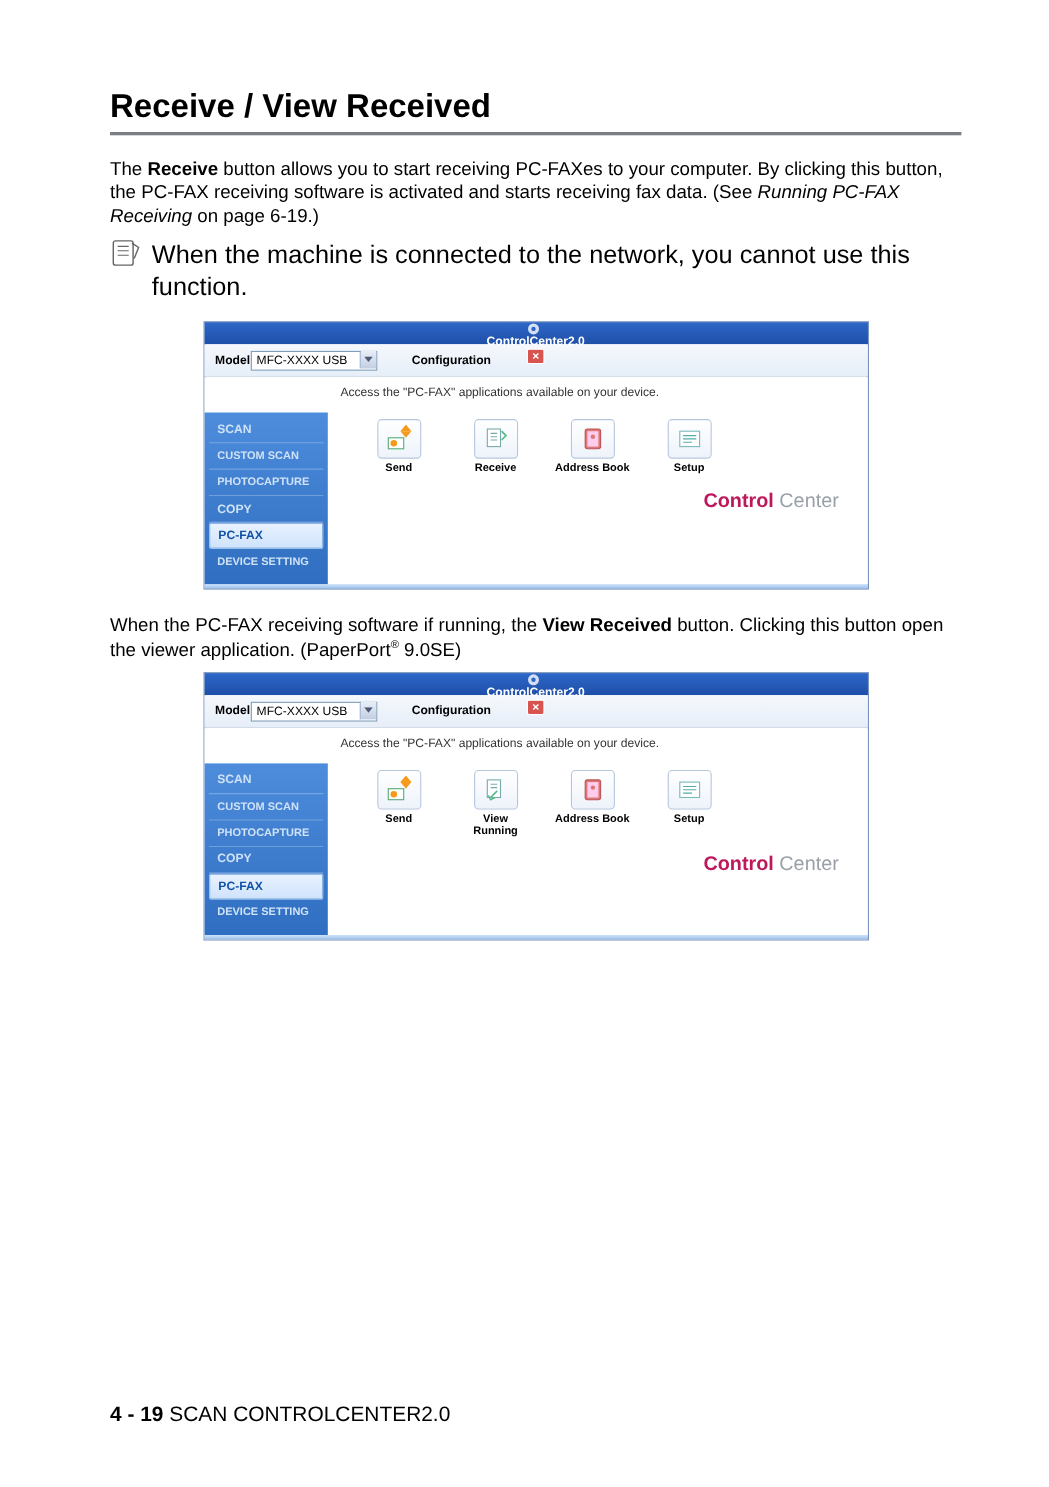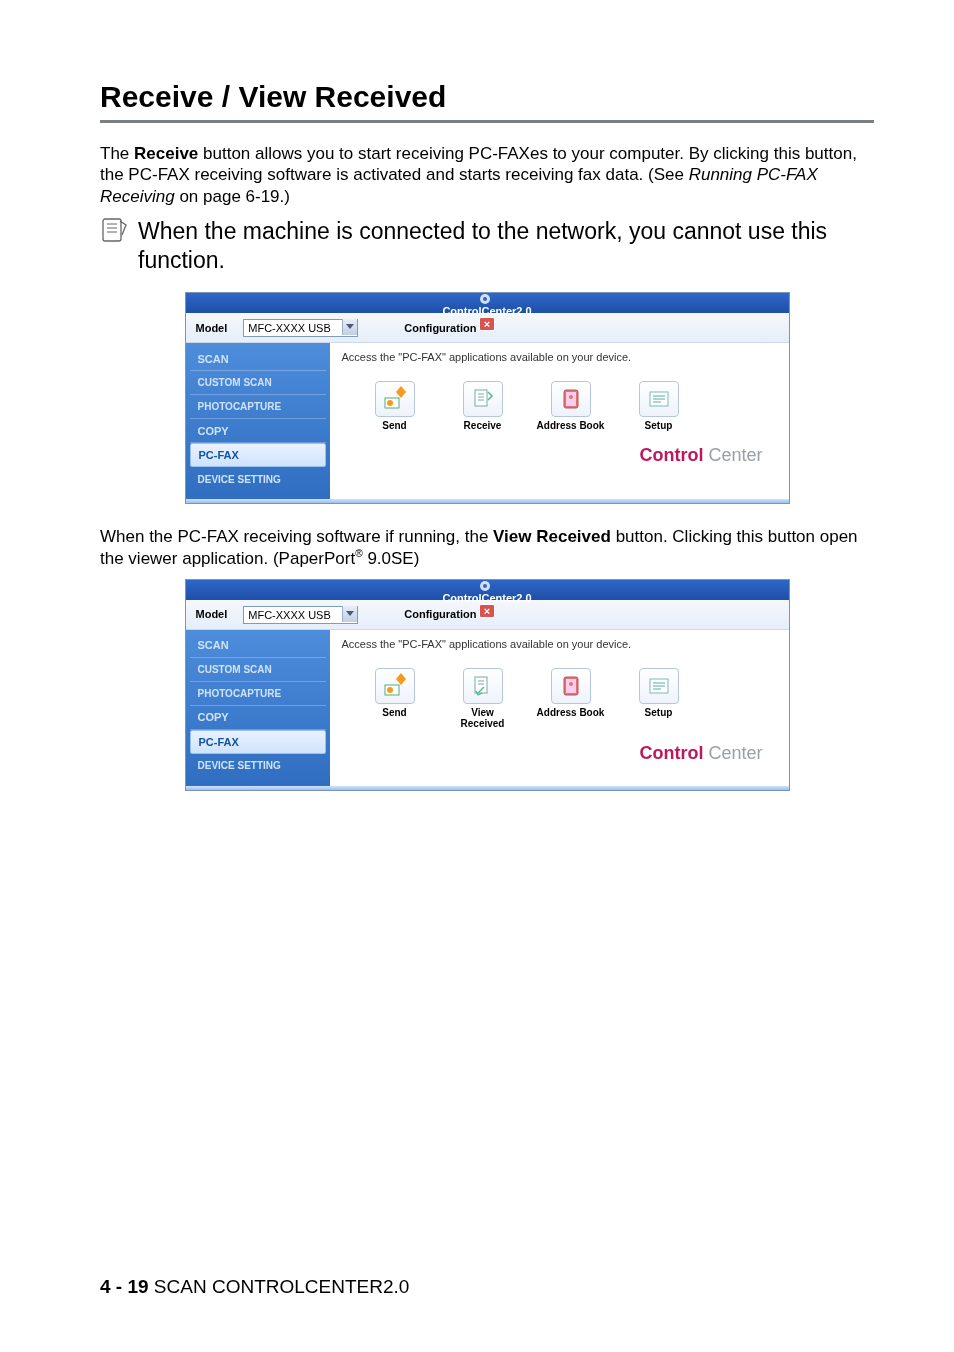--- a/index.html
+++ b/index.html
@@ -12,28 +12,28 @@
   p.body .ital { font-style: italic; }
   .note-row { display: flex; align-items: flex-start; gap: 10px; margin: 8px 0 18px 0; }
   .note-icon { width: 28px; height: 30px; flex: 0 0 28px; }
   .note-text { font-size: 23px; line-height: 1.25; }
   .app-wrap { display: flex; justify-content: center; margin: 10px 0 22px 0; }
   .app-window { width: 605px; border: 1px solid #7b94bd; background: #fff; box-shadow: 0 0 0 1px #6b86b3 inset; font-family: Tahoma, Arial, sans-serif; }
   .titlebar { height: 20px; background: linear-gradient(#2e67c9, #1e4fa8); color: #fff; display: flex; align-items: center; padding: 0 4px; font-size: 11px; font-weight: bold; flex-direction: column; }
   .titlebar .tb-icon { width: 12px; height: 12px; margin-right: 5px; display:inline-block; }
   .titlebar .tb-title { flex: 1; }
   .titlebar .tb-close { width: 16px; height: 14px; background: #d9534f; color:#fff; display:flex; align-items:center; justify-content:center; font-size:11px; border:1px solid #fff; border-radius:2px; cursor:default; }
-  .toolbar { height: 30px; background: linear-gradient(#f5f8fc, #e6eef9); display:flex; align-items:center; padding: 0 10px; gap: 16px; border-bottom:1px solid #cfd8e6; }
+  .toolbar { height: 30px; background: linear-gradient(#f5f8fc, #e6eef9); display:flex; align-items:center; padding: 0 10px; gap: 1px; border-bottom:1px solid #cfd8e6; }
   .toolbar .lbl { font-size: 11px; font-weight: bold; color:#000; }
   .toolbar .select { position: relative; }
   .toolbar .select input { width: 115px; height: 18px; font-size: 11px; border:1px solid #7f9db9; padding:0 16px 0 4px; background:#fff; }
   .toolbar .select .chev { position:absolute; right:1px; top:1px; width:15px; height:16px; background: linear-gradient(#e9eef7,#c2cee3); border-left:1px solid #9bb0d0; display:flex; align-items:center; justify-content:center; }
   .toolbar .config { font-size: 11px; font-weight: bold; color:#000; margin-left: 30px; }
   .app-body { display:flex; background: #fff; }
-  .sidebar { width: 144px; background: linear-gradient(#4e8ddc, #2f6ec0); padding: 4px 4px 8px 4px; }
+  .sidebar { width: 112px; background: linear-gradient(#4e8ddc, #2f6ec0); padding: 4px 4px 8px 4px; margin-top: 32px; }
   .side-item { height: 24px; display:flex; align-items:center; padding:0 8px; font-size: 11px; font-weight: bold; color:#cfe2f7; border-bottom:1px solid rgba(255,255,255,0.25); }
   .side-item.active { background: linear-gradient(#e9f2ff,#cfe3fb); color:#1152a6; border:1px solid #9bc0eb; border-radius:2px; }
   .side-item:last-child { border-bottom:none; }
   .side-item.small { font-size:10px; }
   .content { flex:1; padding: 8px 12px 4px 12px; position:relative; }
   .content .desc { font-size: 11px; color:#333; margin-bottom: 12px; }
   .icon-row { display:flex; gap: 18px; padding: 6px 6px 8px 18px; }
   .ic { display:flex; flex-direction:column; align-items:center; width: 70px; }
   .ic .box { width: 40px; height: 36px; border:1px solid #b6c6de; border-radius:4px; background: linear-gradient(#ffffff,#eef3fb); display:flex; align-items:center; justify-content:center; }
   .ic .box svg { width: 26px; height: 26px; }
@@ -216,21 +216,21 @@
               <div class="box">
                   <svg viewBox="0 0 26 26">
                     <rect x="5" y="4" width="12" height="16" fill="#fff" stroke="#7aa" stroke-width="1"></rect>
                     <line x1="8" y1="8" x2="14" y2="8" stroke="#7aa"></line>
                     <line x1="8" y1="11" x2="14" y2="11" stroke="#7aa"></line>
                     <path d="M14 14 L8 20" stroke="#5b8" stroke-width="1.5"></path>
                     <path d="M6 18 L8 22 L12 20" fill="none" stroke="#5b8" stroke-width="1.3"></path>
                   </svg>
                 </div>
               <div class="cap" style="white-space:pre-line">View
-Received</div>
+Running</div>
             </div>
             <div class="ic">
               <div class="box">
                   <svg viewBox="0 0 26 26">
                     <rect x="6" y="4" width="14" height="18" rx="2" fill="#d77" stroke="#b55"></rect>
                     <rect x="8" y="6" width="10" height="14" fill="#fce"></rect>
                     <circle cx="13" cy="11" r="2" fill="#d77"></circle>
                   </svg>
                 </div>
               <div class="cap">Address Book</div>

